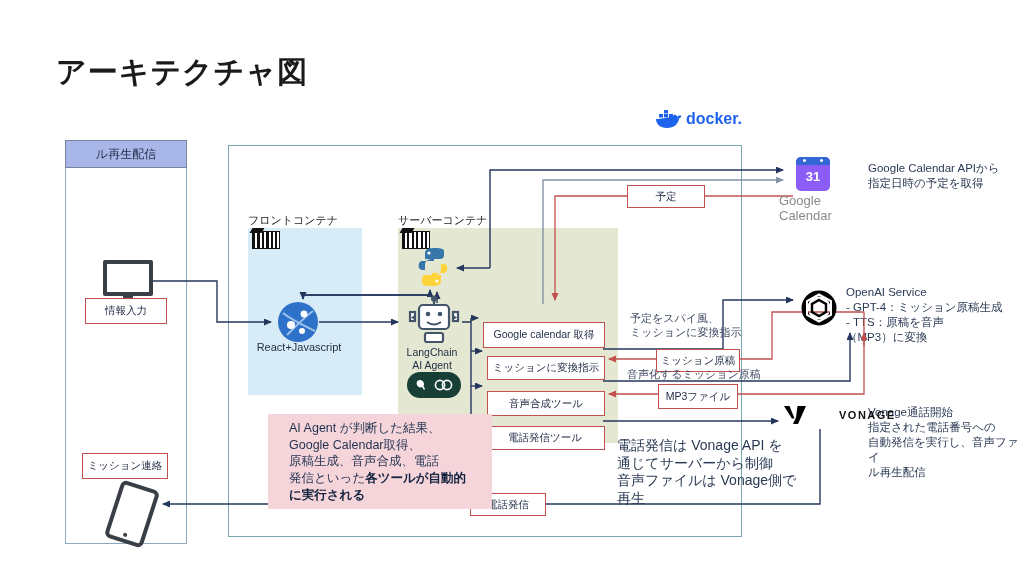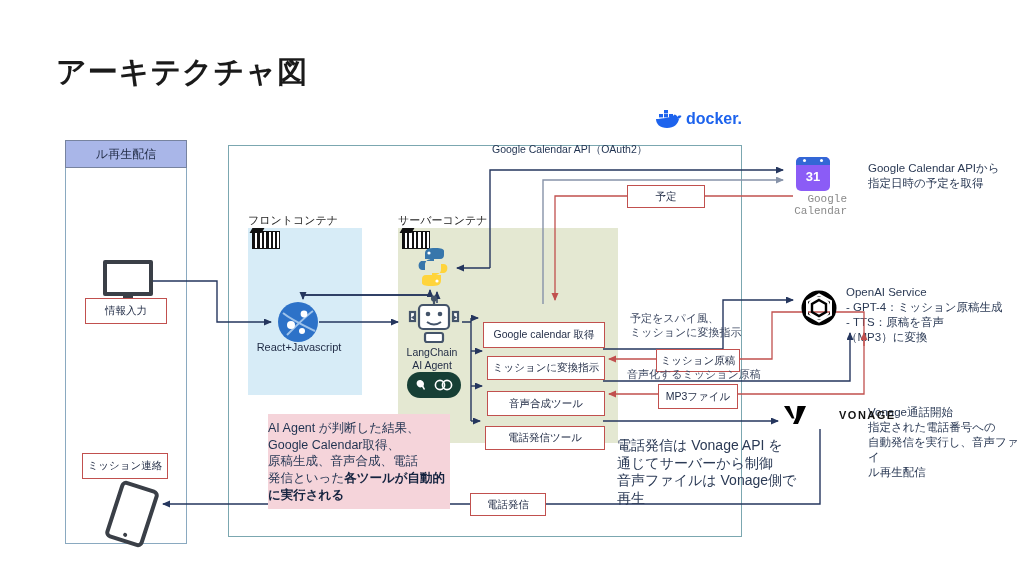--- a/index.html
+++ b/index.html
@@ -20,37 +20,37 @@
     justify-content:center;font-size:10.5px;color:#1f2a44;z-index:6;}
   .toolbox{border:1.5px solid #c1504e;background:#fff;display:flex;align-items:center;
     justify-content:center;font-size:10.5px;color:#1f2a44;z-index:6;margin-top:16px;}
   .small-note{font-size:11px;line-height:1.3;color:#2b3a55;}
   .gray-note{font-size:11px;line-height:1.3;color:#3f4a63;}
   .cont-label{font-size:11px;color:#222;}
   .barrel{width:26px;height:16px;border:1px solid #111;
     background:repeating-linear-gradient(90deg,#111 0 2px,#fff 2px 4.5px);z-index:6;}
   .barrel::before{content:"";position:absolute;left:-2px;top:-4px;width:12px;height:5px;
     background:#111;transform:skewX(-30deg);}
-  .pink-note{background:#f5d4da;padding:6px 0;font-size:12.5px;line-height:1.33;
+  .pink-note{background:#f5d4da;padding:6px 21px;font-size:12.5px;line-height:1.33;
     color:#1f3250;z-index:6;}
   .pink-note b{color:#14233f;}
   .monitor-screen{width:42px;height:28px;border:4px solid #3a3f47;border-radius:2px;background:#fff;}
   .monitor-stand{width:10px;height:7px;background:#3a3f47;margin:0 auto;}
   .monitor-base{width:26px;height:5px;background:#3a3f47;margin:0 auto;}
   .phone-body{width:32px;height:52px;border:4px solid #3a3f47;border-radius:6px;background:#fff;
     transform:rotate(18deg);position:relative;}
   .phone-body::after{content:"";position:absolute;left:50%;bottom:2px;width:4px;height:4px;
     border-radius:50%;background:#3a3f47;transform:translateX(-50%);}
   .gcal-icon{width:34px;height:34px;border-radius:5px;background:#8b5cf6;overflow:hidden;z-index:6;}
   .gcal-top{height:8px;background:#3367d6;position:relative;}
   .gcal-top::before,.gcal-top::after{content:"";position:absolute;top:2px;width:3px;height:3px;
     border-radius:50%;background:#fff;}
   .gcal-top::before{left:7px;} .gcal-top::after{right:7px;}
   .gcal-day{color:#fff;font-size:13px;font-weight:bold;text-align:center;line-height:24px;}
-  .gcal-caption{font-size:11px;color:#8a8a8a;text-align:right;font-family:Liberation Mono, monospace;}
+  .gcal-caption{font-size:13px;color:#8a8a8a;text-align:left;}
   .lc-pill{width:54px;height:26px;border-radius:13px;background:#173f35;display:flex;
     align-items:center;justify-content:center;gap:4px;z-index:6;}
   .docker-text{font-size:16px;font-weight:bold;color:#1d63ed;}
   .vonage-text{font-size:11px;font-weight:bold;color:#111;letter-spacing:1.5px;margin-left:28px;}
   svg.overlay{position:absolute;left:0;top:0;z-index:4;pointer-events:none;}
   .z6{z-index:6;} .z2{z-index:2;}
 </style>
 </head>
 <body>
 
@@ -67,21 +67,20 @@
     <rect x="10" y="6" width="4" height="3.4" fill="#1d63ed"></rect>
     <rect x="15" y="6" width="4" height="3.4" fill="#1d63ed"></rect>
     <rect x="10" y="2" width="4" height="3.4" fill="#1d63ed"></rect>
     <path d="M1,10 h22 c2.5,0 4-1.5 4.5-3 c-1.5-0.8-3.5-0.4-4,1 c-0.5-1.8-2-2.5-3-2.6 c0,0-1,3.6-19.5,4.6 z" fill="#1d63ed" transform="translate(0,1)"></path>
     <path d="M2,11 c0,5 4,9 11,9 c7,0 11-4 12-9 z" fill="#1d63ed"></path>
   </svg>
   <span class="docker-text">docker.</span>
 </div>
 
 <div class="abs z6" style="left:492px;top:143px;width:270px;font-size:10.5px;line-height:1.25;color:#1f3150;">
-  <div>Google Calendar API（OAuth2）</div>
 </div>
 
 <div class="abs bg-front z2" style="left:248px;top:228px;width:114px;height:167px;"></div>
 <div class="abs bg-server z2" style="left:398px;top:228px;width:220px;height:215px;"></div>
 
 <div class="abs cont-label z6" style="left:248px;top:213px;">フロントコンテナ</div>
 <div class="abs cont-label z6" style="left:398px;top:213px;">サーバーコンテナ</div>
 <div class="abs barrel" style="left:252px;top:231px;"></div>
 <div class="abs barrel" style="left:402px;top:231px;"></div>
 

